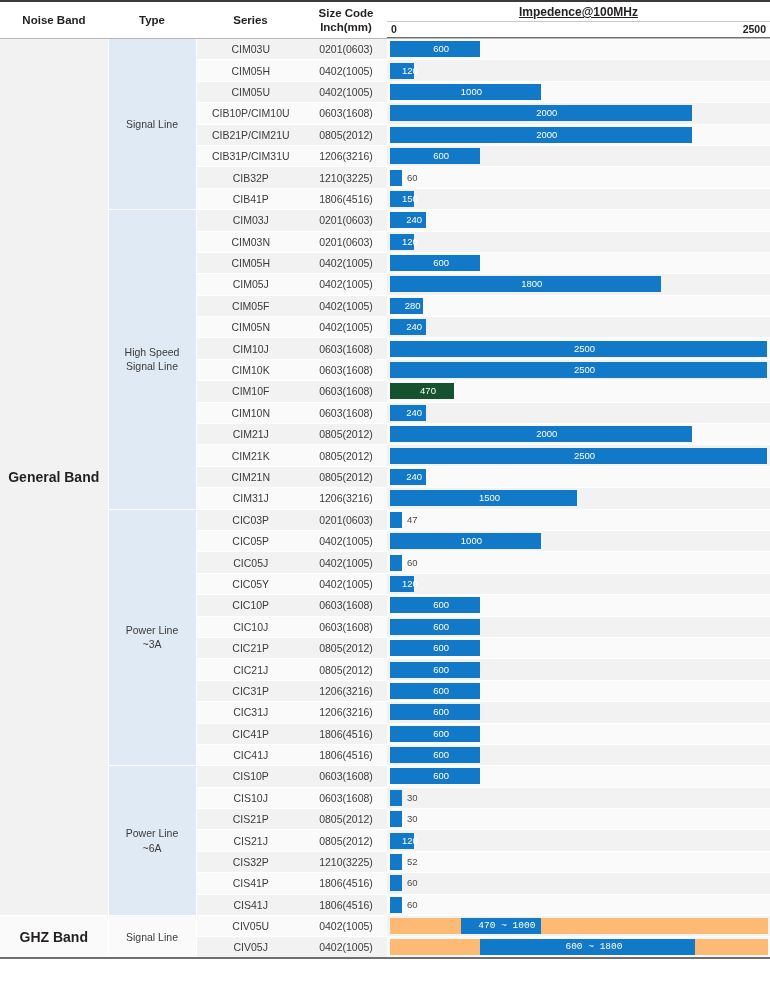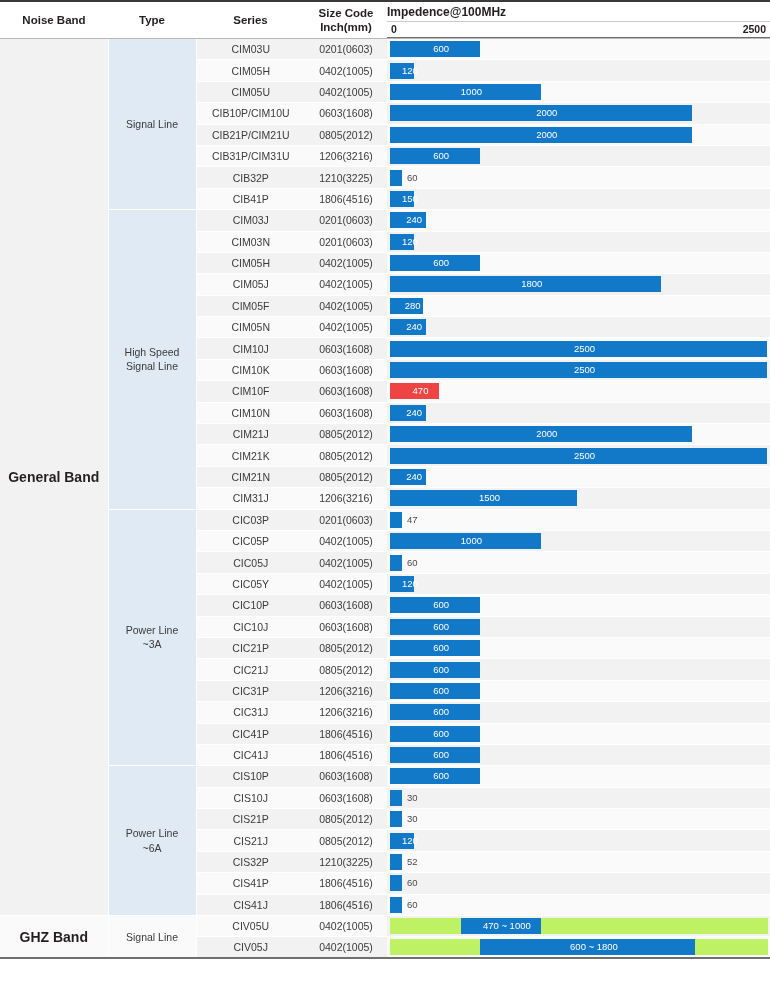--- a/index.html
+++ b/index.html
@@ -44,24 +44,25 @@
     font-size: 11.5px;
     color: #231f20;
     background: #ffffff;
     line-height: 1.25;
   }
 
   th.h-imp-wrap { padding: 0 !important; vertical-align: top; }
   .imp-title {
     height: 20px;
     line-height: 20px;
-    text-align: left;
+    text-align: center;
     font-weight: bold;
     font-size: 12px;
     border-bottom: 1px solid #c9c9c9;
+    text-decoration: underline;
   }
   .imp-scale {
     height: 16px;
     position: relative;
     border-bottom: 1px solid #6f6f6f;
   }
   .imp-scale .sc-min {
     position: absolute; left: 4px; top: 0;
     font-size: 10.5px; font-weight: bold; line-height: 15px;
   }
@@ -108,21 +109,21 @@
     border-bottom: 1px solid #ffffff;
   }
   tbody tr.alt td.barcell { background: #f2f2f2; }
 
   
   .track {
     position: relative;
     height: 16px;
     width: 100%;
   }
-  .track.white-bg { background: #bef264; }
+  .track.white-bg { background: #fdba74; font-family: Liberation Mono, monospace; }
   .bar {
     position: absolute;
     top: 0;
     height: 16px;
     background: #1278c8;
     color: #ffffff;
     font-size: 9.5px;
     line-height: 16px;
     text-align: center;
     white-space: nowrap;
@@ -366,21 +367,21 @@
                 <span class="inlab">2500</span>
               </div>
             </div>
           </td>
         </tr>
         <tr>
           <td class="series">CIM10F</td>
           <td class="size">0603(1608)</td>
           <td class="barcell">
             <div class="track">
-              <div class="bar" style="left: 0px; width: 49px; background: #ef4444;">
+              <div class="bar" style="left: 0px; width: 64px; background: #14532d;">
                 <span class="inlab">470</span>
               </div>
             </div>
           </td>
         </tr>
         <tr class="alt">
           <td class="series">CIM10N</td>
           <td class="size">0603(1608)</td>
           <td class="barcell">
             <div class="track">

